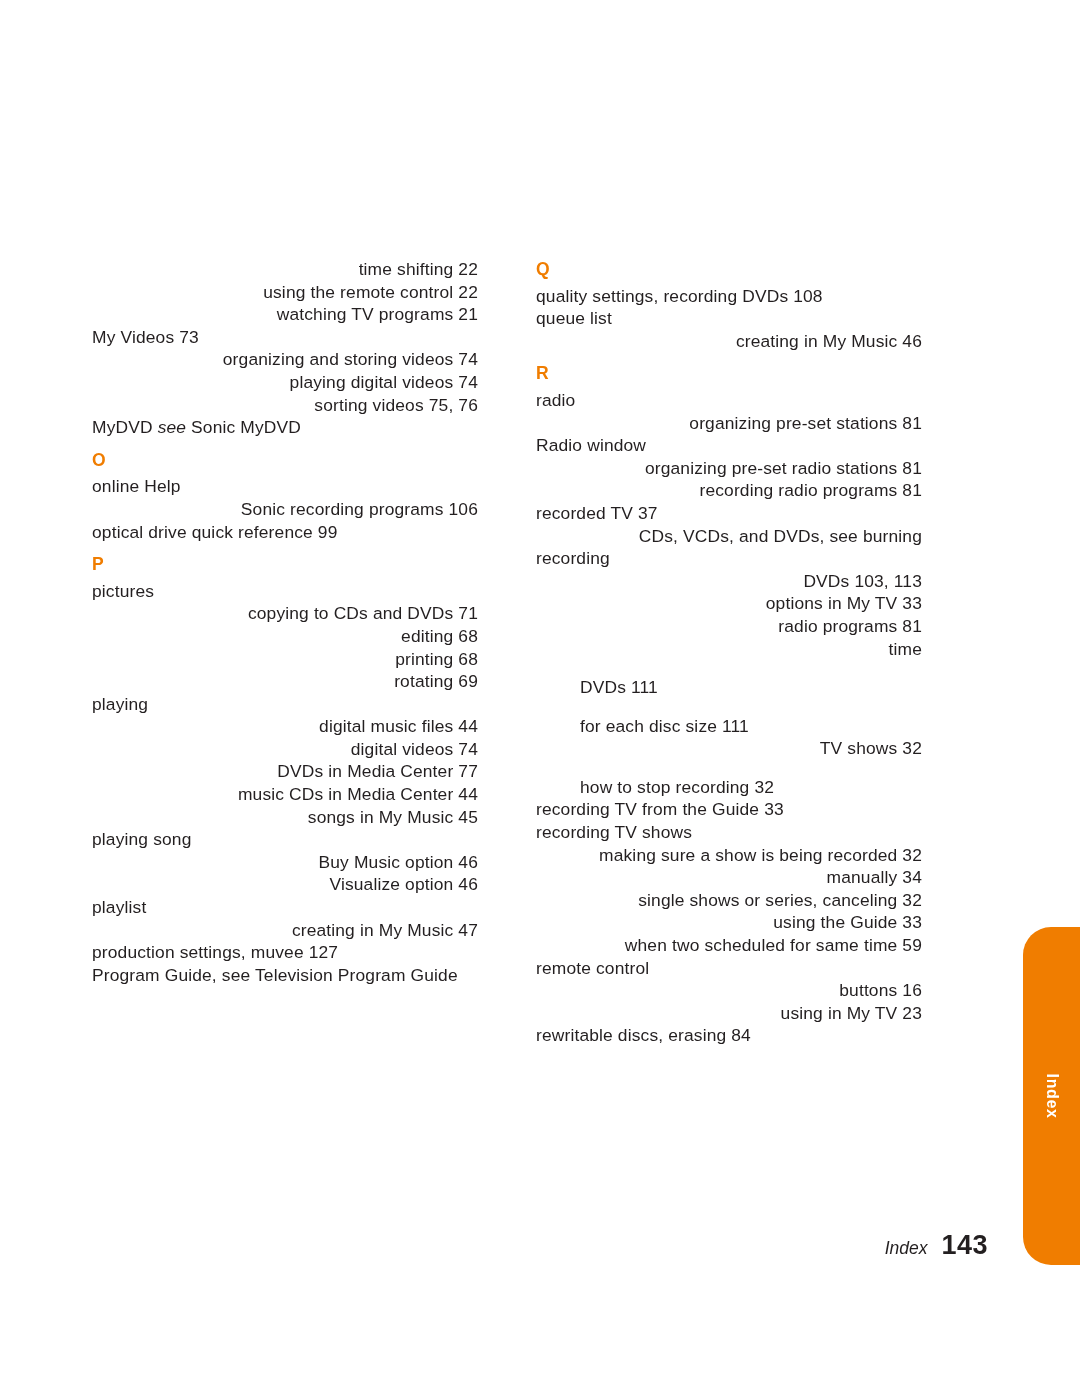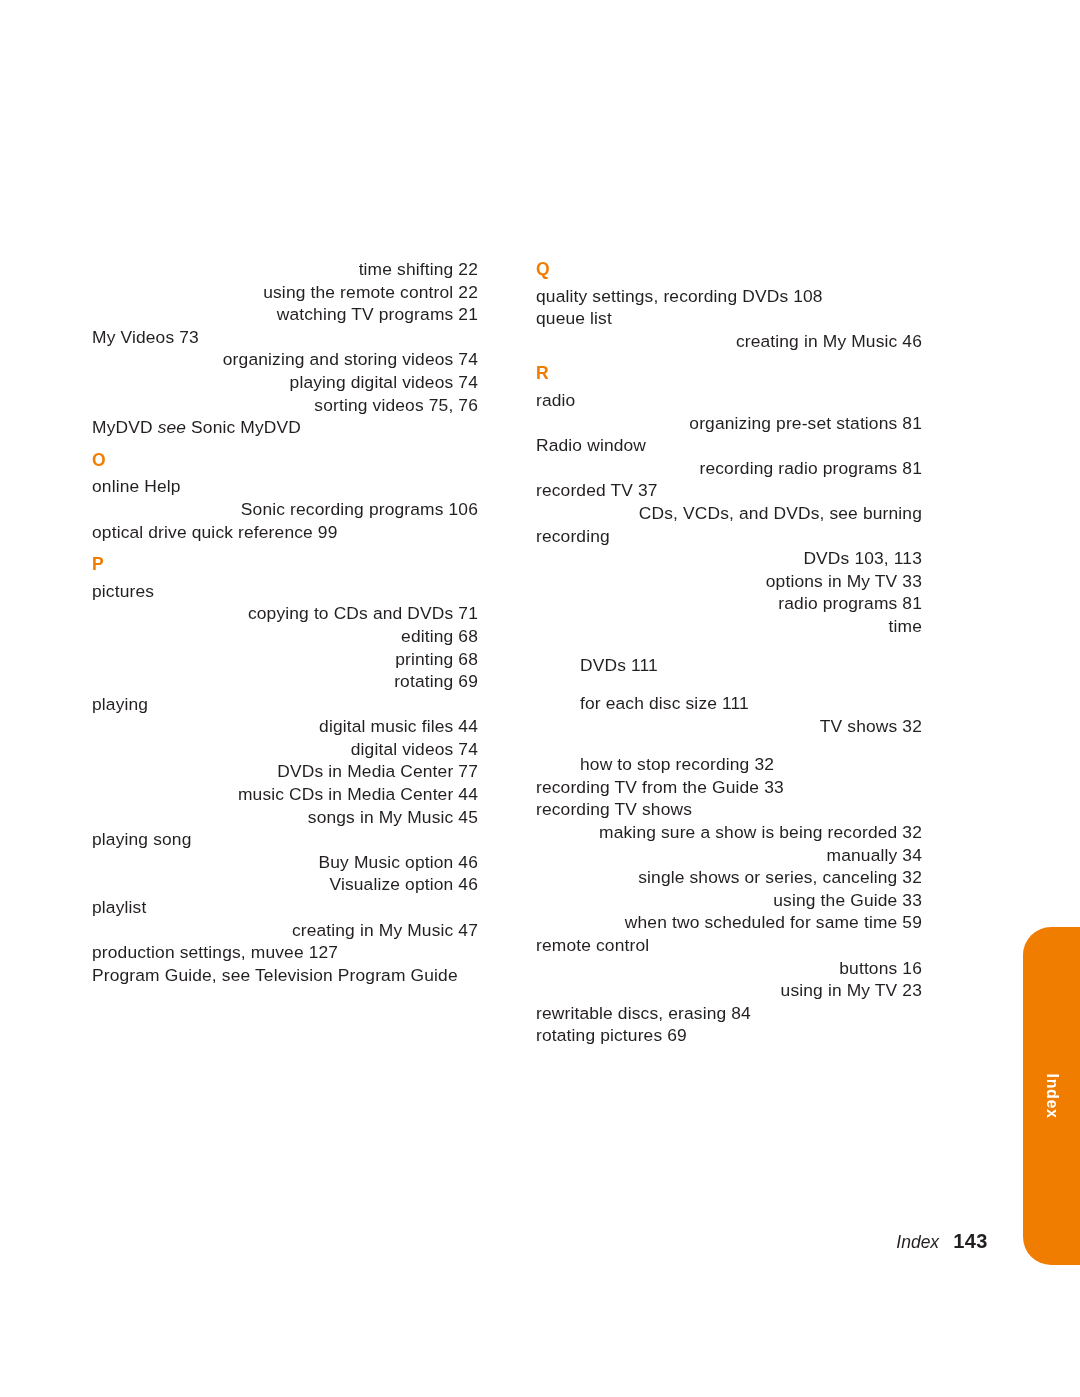--- a/index.html
+++ b/index.html
@@ -82,21 +82,21 @@
     display: flex;
     align-items: baseline;
     gap: 14px;
   }
   .footer-label {
     font-style: italic;
     font-size: 17.5px;
     color: #231f20;
   }
   .footer-page {
-    font-size: 20px;
+    font-size: 27px;
     font-weight: bold;
     color: #231f20;
     letter-spacing: 0.5px;
   }
 </style>
 </head>
 <body>
 
 <div class="page">
 
@@ -136,20 +136,21 @@
       </div>
     <div class="col" id="right-col">
         <div class="letter">Q</div>
         <div class="entry lvl0">quality settings, recording DVDs 108</div>
         <div class="entry lvl0">queue list</div>
         <div class="entry lvl1">creating in My Music 46</div>
         <div class="letter">R</div>
         <div class="entry lvl0">radio</div>
         <div class="entry lvl1">organizing pre-set stations 81</div>
         <div class="entry lvl0">Radio window</div>
+        <div class="entry lvl1">organizing pre-set radio stations 81</div>
         <div class="entry lvl1">recording radio programs 81</div>
         <div class="entry lvl0">recorded TV 37</div>
         <div class="entry lvl1">CDs, VCDs, and DVDs, see burning</div>
         <div class="entry lvl0">recording</div>
         <div class="entry lvl1">DVDs 103, 113</div>
         <div class="entry lvl1">options in My TV 33</div>
         <div class="entry lvl1">radio programs 81</div>
         <div class="entry lvl1">time</div>
         <div class="entry lvl2">DVDs 111</div>
         <div class="entry lvl2">for each disc size 111</div>
@@ -159,21 +160,20 @@
         <div class="entry lvl0">recording TV shows</div>
         <div class="entry lvl1">making sure a show is being recorded 32</div>
         <div class="entry lvl1">manually 34</div>
         <div class="entry lvl1">single shows or series, canceling 32</div>
         <div class="entry lvl1">using the Guide 33</div>
         <div class="entry lvl1">when two scheduled for same time 59</div>
         <div class="entry lvl0">remote control</div>
         <div class="entry lvl1">buttons 16</div>
         <div class="entry lvl1">using in My TV 23</div>
         <div class="entry lvl0">rewritable discs, erasing 84</div>
-        <div class="entry lvl0">rotating pictures 69</div>
       </div>
   </div>
 
   <div class="tab">
     <span class="tab-label">Index</span>
   </div>
 
   <div class="footer">
     <span class="footer-label">Index</span>
     <span class="footer-page">143</span>

